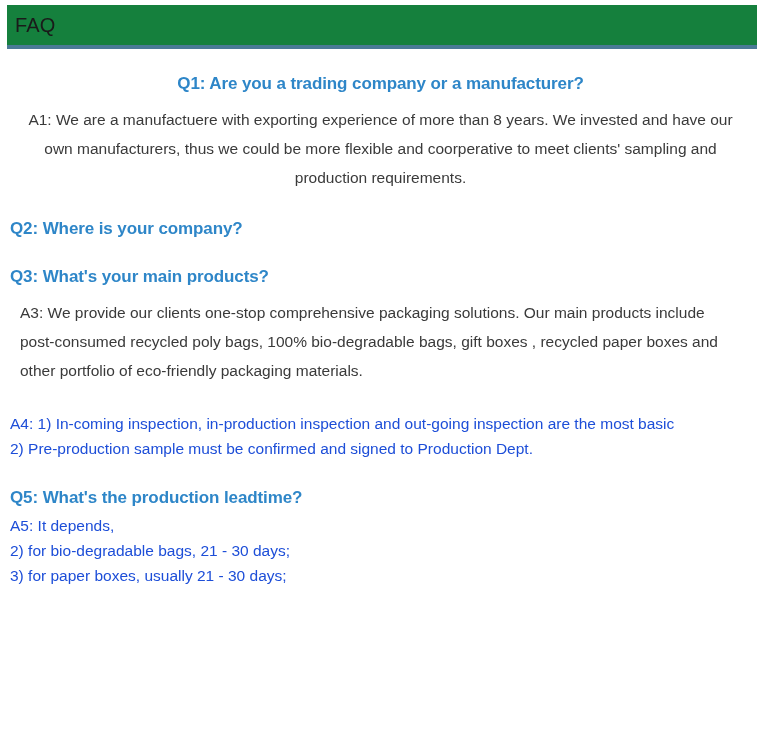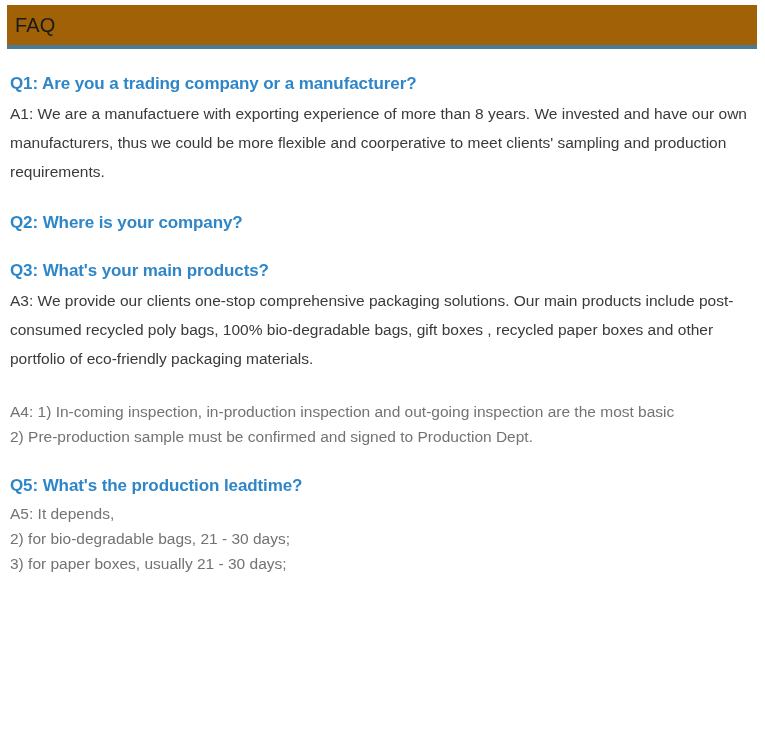--- a/index.html
+++ b/index.html
@@ -20,21 +20,21 @@
     height: 748px;
     position: relative;
     background: #ffffff;
     box-sizing: border-box;
   }
 
   
   .faq-banner {
     margin: 5px 8px 0 7px;
     height: 40px;
-    background: #a16207;
+    background: #15803d;
     border-bottom: 4px solid #4a7a96;
     display: flex;
     align-items: center;
     box-sizing: content-box;
   }
   .faq-banner-title {
     font-size: 20px;
     font-weight: 400;
     color: #1a1a1a;
     letter-spacing: 0.2px;
@@ -46,44 +46,45 @@
   .faq-body {
     padding: 0 14px 0 10px;
     margin-top: 0;
   }
 
   .faq-item {
     margin-top: 26px;
   }
   .faq-item:first-child {
     margin-top: 24px;
+    text-align: center;
   }
 
   .faq-question {
     font-size: 17px;
     font-weight: bold;
     color: #2e86c8;
     line-height: 1.3;
     margin: 0 0 4px 0;
     letter-spacing: -0.1px;
   }
 
   .faq-answer {
     font-size: 15.5px;
     font-weight: 400;
     color: #3a3a3a;
     line-height: 29px;
-    margin: 0;
+    margin: 10px;
     max-width: 742px;
   }
 
   .faq-answer-lines {
     font-size: 15.5px;
     font-weight: 400;
-    color: #737373;
+    color: #1d4ed8;
     line-height: 25px;
     margin: 0;
   }
   .faq-answer-line {
     display: block;
     white-space: nowrap;
   }
 </style>
 </head>
 <body>

